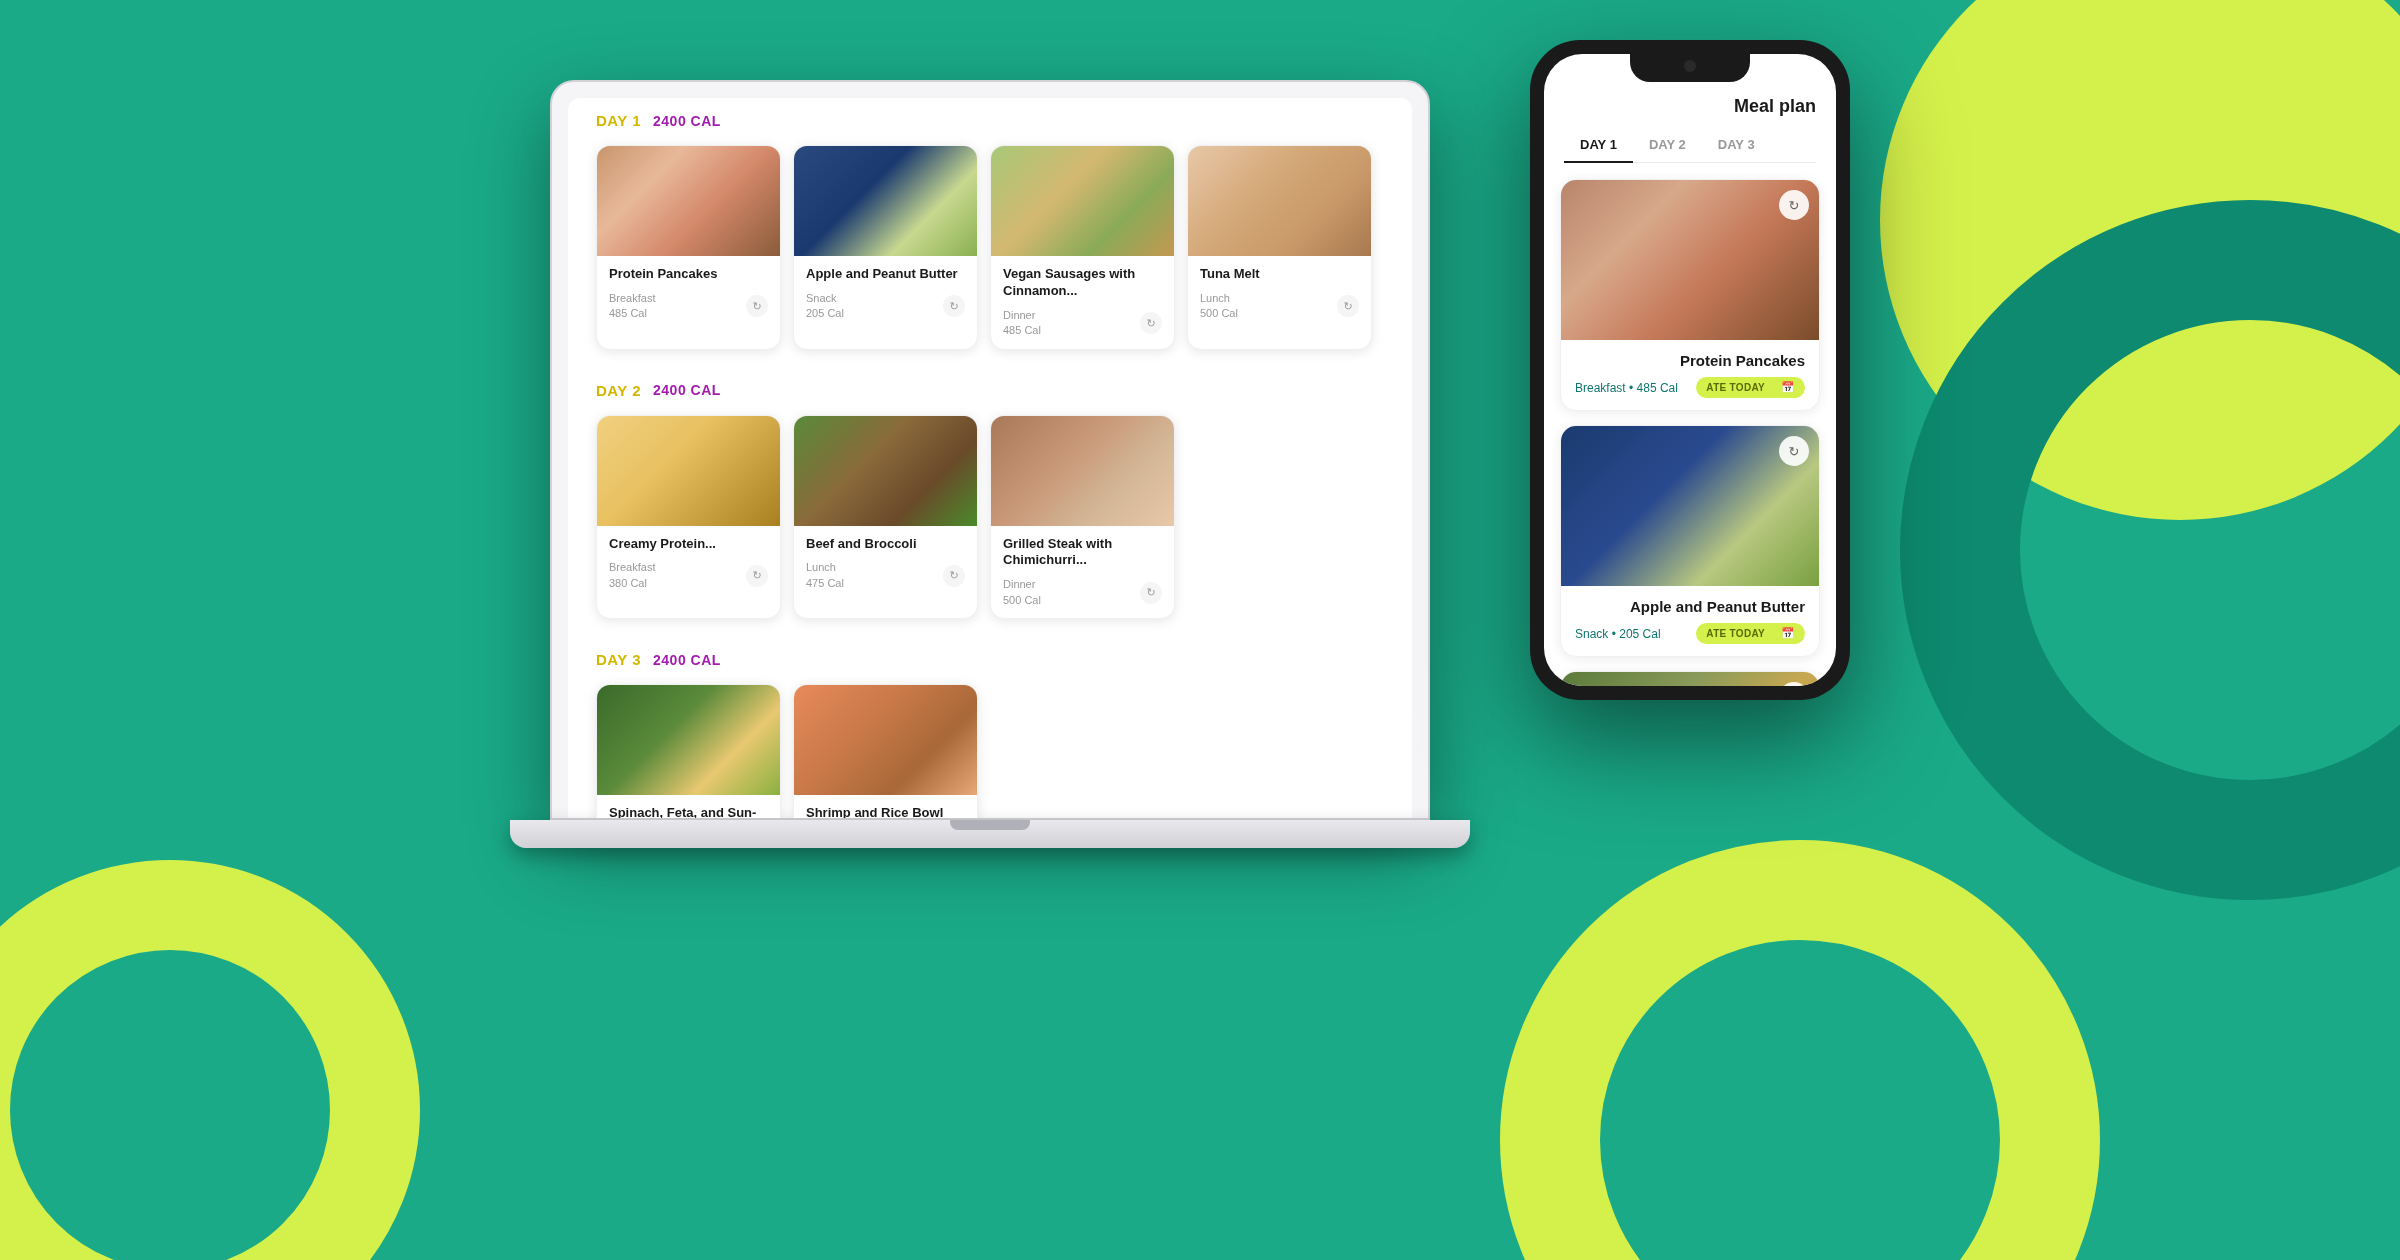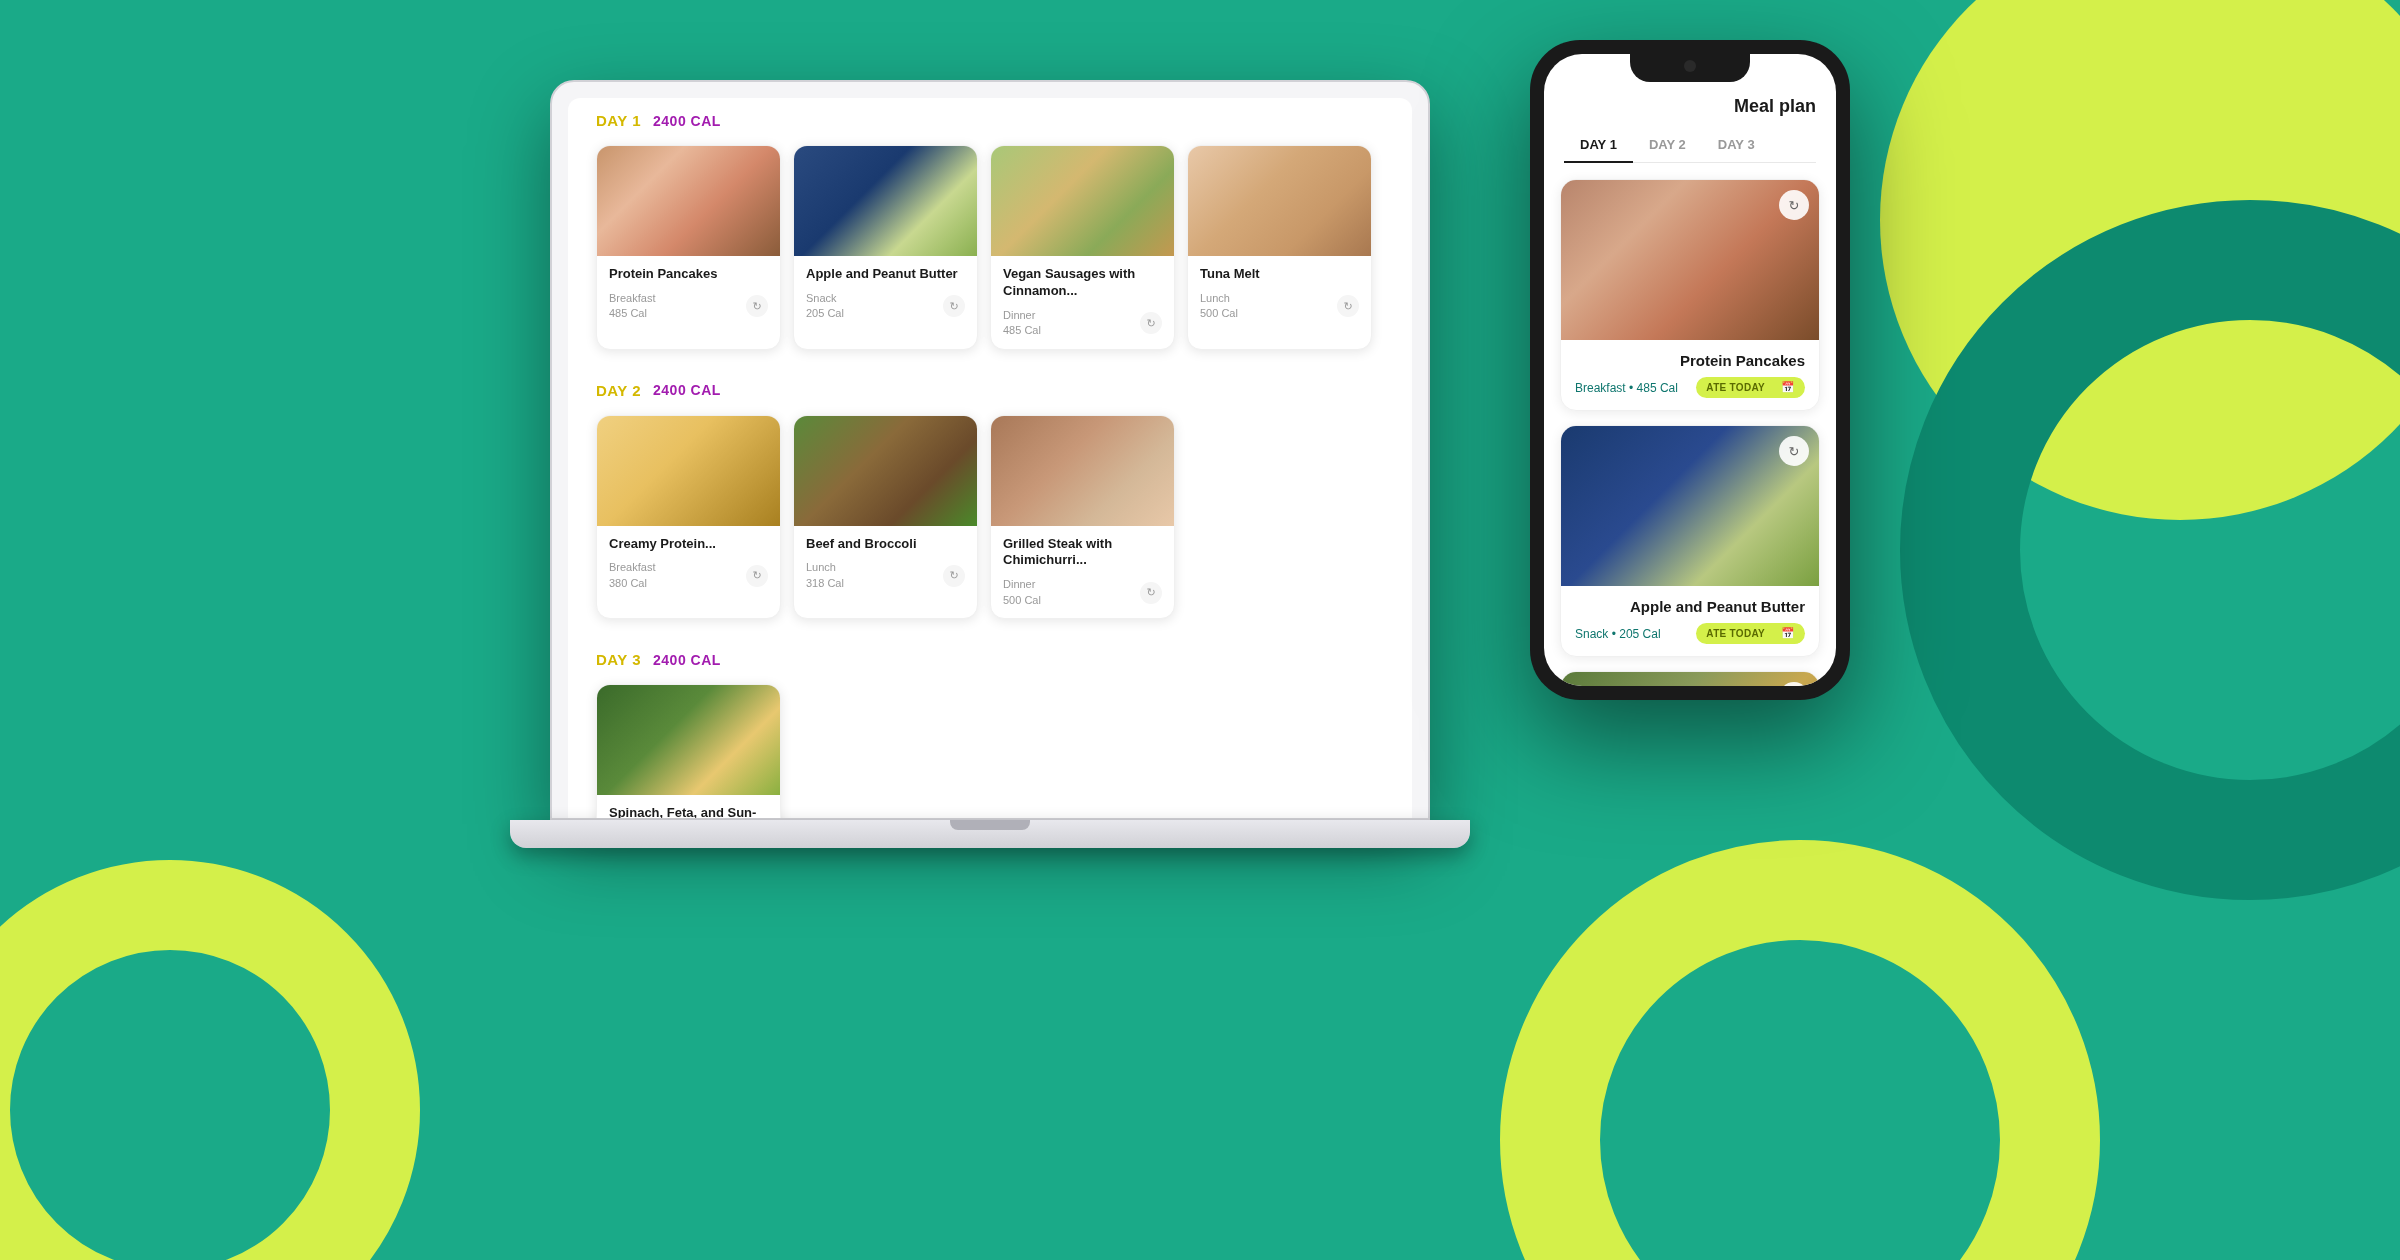--- a/index.html
+++ b/index.html
@@ -496,21 +496,21 @@
                 </div>
               </div>
 
               <div class="meal-card">
                 <div class="food-img food-img-beef-broccoli"></div>
                 <div class="meal-card-body">
                   <div class="meal-card-title">Beef and Broccoli</div>
                   <div class="meal-card-meta">
                     <div class="meal-card-sub">
                       <div>Lunch</div>
-                      <div>318 Cal</div>
+                      <div>475 Cal</div>
                     </div>
                     <div class="refresh-icon">↻</div>
                   </div>
                 </div>
               </div>
 
               <div class="meal-card">
                 <div class="food-img food-img-grilled-steak"></div>
                 <div class="meal-card-body">
                   <div class="meal-card-title">Grilled Steak with Chimichurri...</div>
@@ -535,20 +535,27 @@
 
 
               <div class="meal-card">
                 <div class="food-img food-img-spinach"></div>
                 <div class="meal-card-body">
                   <div class="meal-card-title">Spinach, Feta, and Sun-Dried...</div>
 
                 </div>
               </div>
 
+              <div class="meal-card">
+                <div class="food-img food-img-shrimp"></div>
+                <div class="meal-card-body">
+                  <div class="meal-card-title">Shrimp and Rice Bowl</div>
+
+                </div>
+              </div>
             </div>
           </div>
 
         </div>
       </div>
     </div>
     <div class="laptop-base">
       <div class="laptop-notch"></div>
     </div>
   </div>

